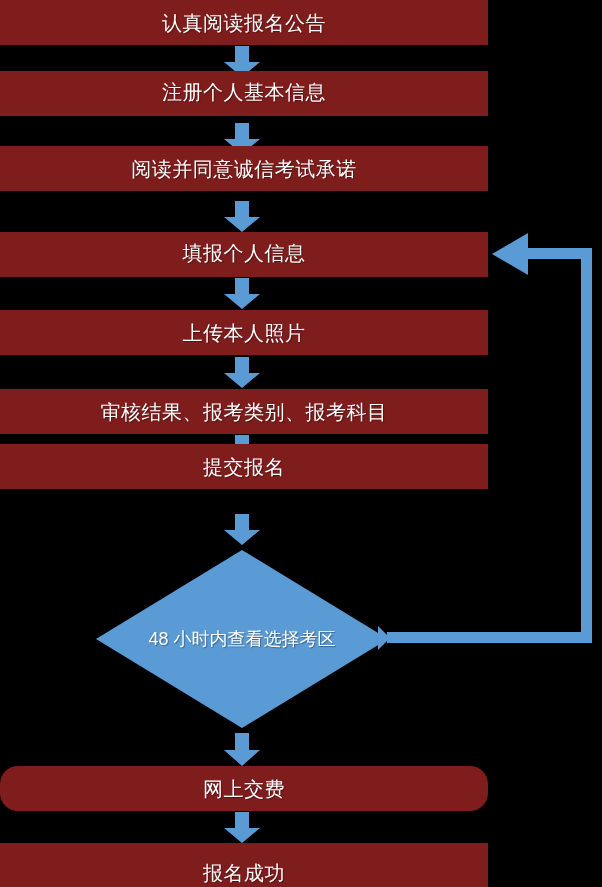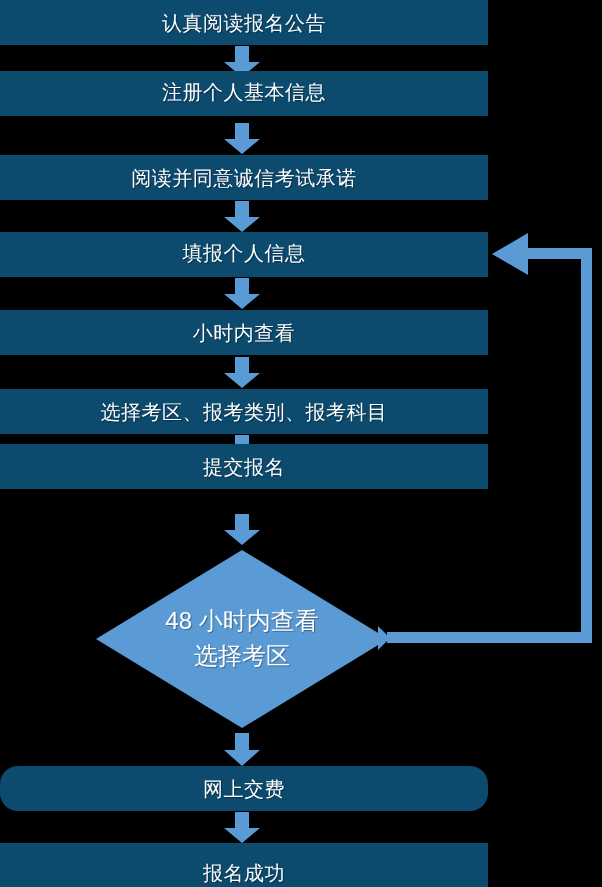--- a/index.html
+++ b/index.html
@@ -14,21 +14,21 @@
     height: 887px;
     background: #000000;
     overflow: hidden;
     font-family: "Liberation Sans", "DejaVu Sans", sans-serif;
   }
   .proc-box {
     position: absolute;
     left: 0;
     width: 488px;
     height: 45px;
-    background: #0c4a6e;
+    background: #7f1d1d;
     display: flex;
     align-items: center;
     justify-content: center;
   }
   .proc-label {
     color: #FFFFFF;
     font-size: 20px;
     line-height: 1.1;
     letter-spacing: 0.5px;
     text-shadow: 1px 1px 1px rgba(0,0,0,0.35);
@@ -46,25 +46,25 @@
     height: 178px;
   }
   .diamond-wrap svg { display: block; }
   .diamond-label {
     position: absolute;
     left: 0;
     top: 0;
     width: 292px;
     height: 178px;
     display: flex;
-    flex-direction: column;
+    flex-direction: row;
     align-items: center;
     justify-content: center;
     color: #FFFFFF;
-    font-size: 24px;
+    font-size: 18px;
     line-height: 1.45;
     text-shadow: 1px 1px 1px rgba(0,0,0,0.35);
     pointer-events: none;
   }
   .diamond-label span { display: block; white-space: nowrap; }
   .loop-seg {
     position: absolute;
     background: #5B9BD5;
   }
 </style>
@@ -96,52 +96,52 @@
   <div class="proc-box" style="top:71px;font-family:Liberation Mono, monospace;">
     <span class="proc-label">注册个人基本信息</span>
   </div>
 
   <div class="arrow-down" style="left:222px; top:123px;">
     <svg width="40" height="32" viewBox="0 0 40 32">
       <polygon points="13,0 27,0 27,16 38,16 20,31 2,16 13,16" fill="#5B9BD5"></polygon>
     </svg>
   </div>
 
-  <div class="proc-box" style="top:155px;">
+  <div class="proc-box" style="top:146px;">
     <span class="proc-label">阅读并同意诚信考试承诺</span>
   </div>
 
   <div class="arrow-down" style="left:222px; top:201px;">
     <svg width="40" height="32" viewBox="0 0 40 32">
       <polygon points="13,0 27,0 27,16 38,16 20,31 2,16 13,16" fill="#5B9BD5"></polygon>
     </svg>
   </div>
 
   <div class="proc-box" style="top:232px;font-family:Liberation Mono, monospace;">
     <span class="proc-label">填报个人信息</span>
   </div>
 
   <div class="arrow-down" style="left:222px; top:278px;">
     <svg width="40" height="32" viewBox="0 0 40 32">
       <polygon points="13,0 27,0 27,16 38,16 20,31 2,16 13,16" fill="#5B9BD5"></polygon>
     </svg>
   </div>
 
   <div class="proc-box" style="top:310px;">
-    <span class="proc-label">小时内查看</span>
+    <span class="proc-label">上传本人照片</span>
   </div>
 
   <div class="arrow-down" style="left:222px; top:357px;">
     <svg width="40" height="32" viewBox="0 0 40 32">
       <polygon points="13,0 27,0 27,16 38,16 20,31 2,16 13,16" fill="#5B9BD5"></polygon>
     </svg>
   </div>
 
   <div class="proc-box" style="top:389px;">
-    <span class="proc-label">选择考区、报考类别、报考科目</span>
+    <span class="proc-label">审核结果、报考类别、报考科目</span>
   </div>
 
   <div class="arrow-down" style="left:222px; top:435px;">
     <svg width="40" height="32" viewBox="0 0 40 32">
       <polygon points="13,0 27,0 27,16 38,16 20,31 2,16 13,16" fill="#5B9BD5"></polygon>
     </svg>
   </div>
 
   <div class="proc-box" style="top:444px;">
     <span class="proc-label">提交报名</span>

